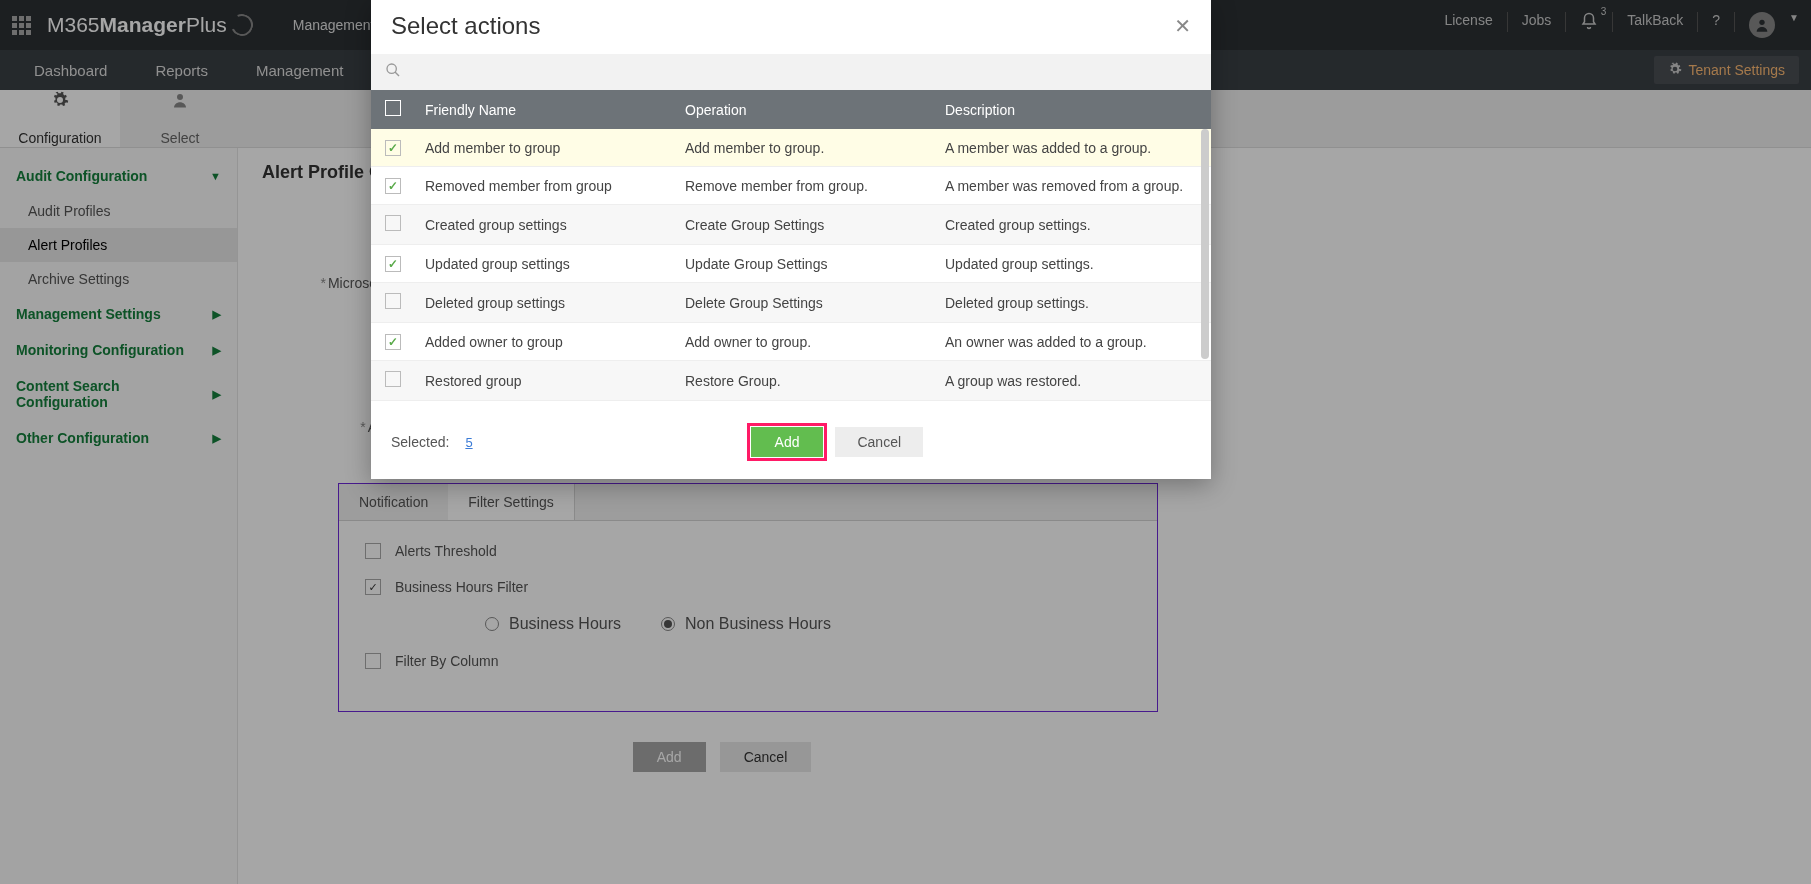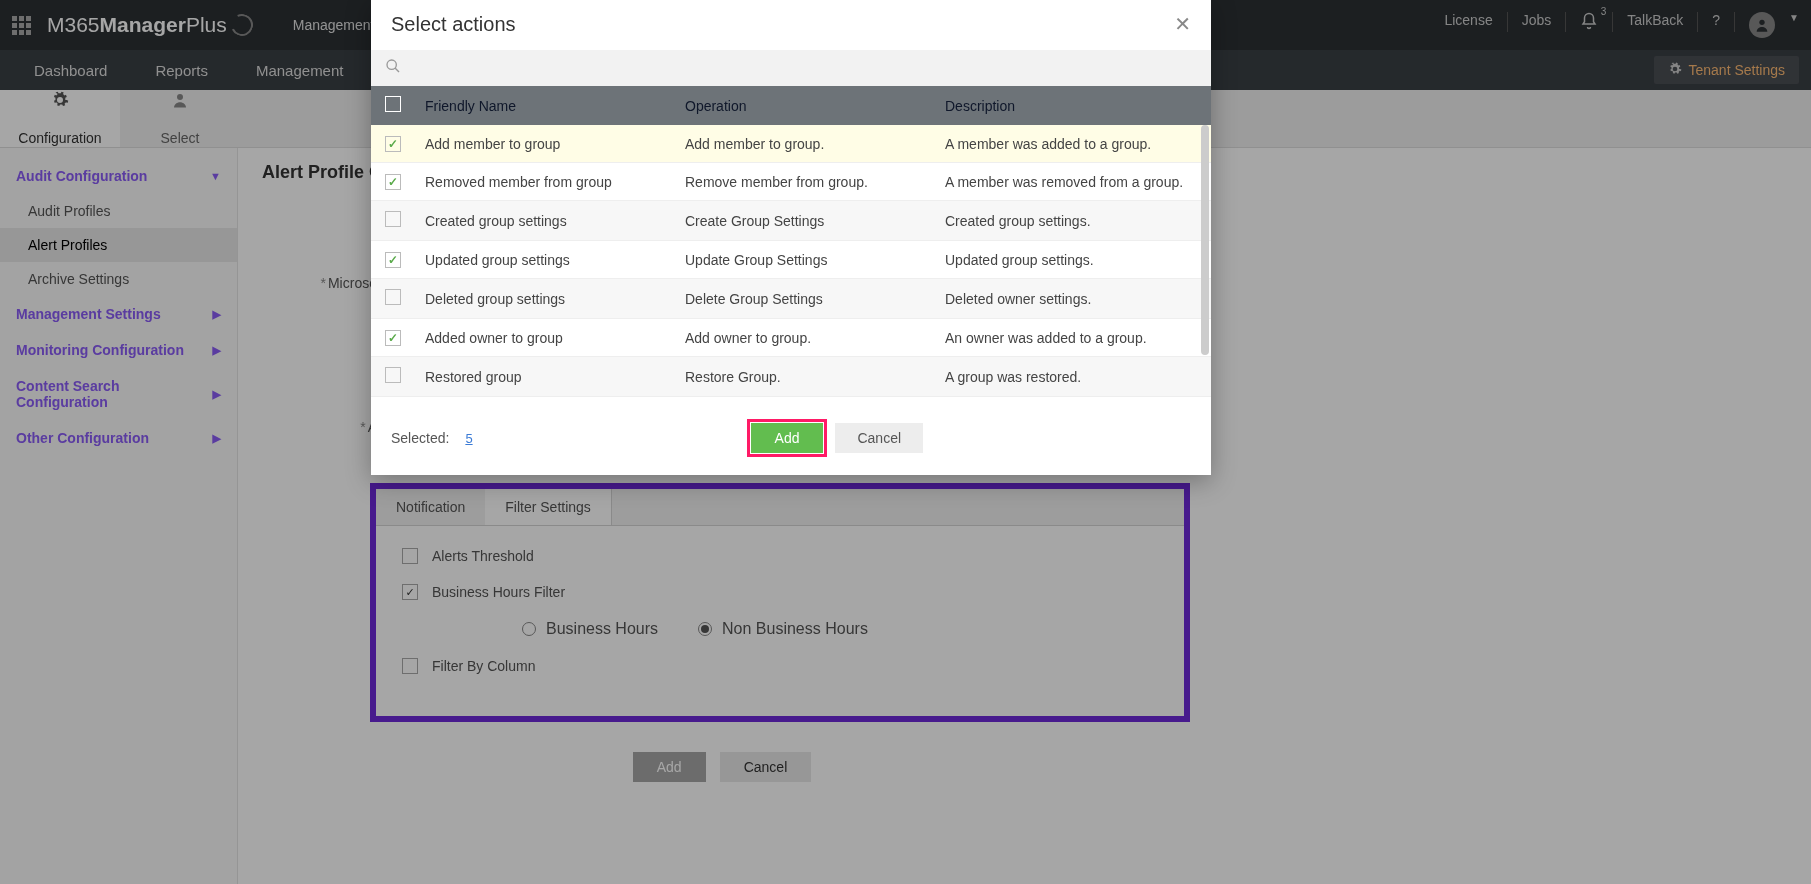--- a/index.html
+++ b/index.html
@@ -27,60 +27,60 @@
 
 
 .sub-tabs { background:#f0f0f0; border-bottom:1px solid #ddd; display:flex; height:58px; }
 .sub-tab { width:120px; display:flex; flex-direction:column; align-items:center; justify-content:center; gap:16px; color:#666; cursor:pointer; font-size:14px; }
 .sub-tab.active { background:#fff; color:#333; }
 .sub-tab .icon { font-size:18px; }
 
 
 .layout { display:flex; height: calc(884px - 50px - 40px - 58px); }
 .sidebar { width:238px; background:#fafafa; border-right:1px solid #e5e5e5; padding-top:10px; font-size:14px; }
-.sb-header { font-weight:600; padding:10px 16px; display:flex; justify-content:space-between; align-items:center; color:#8b5cf6; cursor:pointer; }
+.sb-header { font-weight:600; padding:10px 16px; display:flex; justify-content:space-between; align-items:center; color:#15803d; cursor:pointer; }
 .sb-item { padding:9px 28px; color:#555; cursor:pointer; }
 .sb-item.active { background:#e8e8e8; color:#000000; }
 .sb-arrow { font-size:11px; }
 
 .content { flex:1; padding:0 24px; overflow:auto; }
 .content h2 { font-size:18px; padding:14px 0 20px; color:#333; font-weight:600; }
 .form-row { display:flex; align-items:center; margin-bottom:20px; }
 .form-row .label { width:160px; text-align:right; padding-right:10px; color:#555; font-size:14px; }
 .form-row .label .req { color:#888; margin-right:2px; }
 
 .adv-config { margin-left:180px; color:#555; margin-bottom:12px; font-size:14px; cursor:pointer; }
 .adv-config::after { content:" ▾"; font-size:11px; }
 
-.inner-tabs { margin-left:108px; border:6px solid #6d28d9; }
+.inner-tabs { margin-left:76px; border:1px solid #6d28d9; }
 .inner-tab-bar { display:flex; background:#f1f1f1; border-bottom:1px solid #d5d5d5; }
 .inner-tab { padding:10px 20px; color:#555; cursor:pointer; font-size:14px; }
 .inner-tab.active { background:#fff; border-right:1px solid #d5d5d5; }
 .inner-body { padding:22px 26px; }
 .chk-row { display:flex; align-items:center; gap:14px; margin-bottom:20px; color:#555; font-size:14px; }
 .chk { width:16px; height:16px; border:1px solid #aaa; display:inline-flex; align-items:center; justify-content:center; font-size:11px; color:#333; }
 .radio-row { margin-left:120px; display:flex; gap:40px; align-items:center; color:#555; font-size:16px; margin-bottom:20px; }
 .radio { width:14px; height:14px; border:1px solid #888; border-radius:50%; display:inline-flex; align-items:center; justify-content:center; }
 .radio.checked::after { content:""; width:8px; height:8px; background:#555; border-radius:50%; }
 
 .form-buttons { margin-left:180px; margin-top:30px; margin-bottom:30px; display:flex; gap:14px; justify-content:center; width:560px; }
 .btn { padding:7px 24px; background:#e9e9e9; border:none; cursor:pointer; font-size:14px; color:#333; }
 .btn.primary { background:#a6a6a6; color:#fff; }
 
 
 .overlay { position:absolute; inset:0; background:rgba(0,0,0,0.35); z-index:100; }
 
 
 .modal { position:absolute; left:371px; top:0; width:840px; background:#fff; z-index:200; box-shadow:0 6px 24px rgba(0,0,0,0.3); }
 .modal-header { display:flex; justify-content:space-between; align-items:center; padding:12px 20px 14px; }
-.modal-title { font-size:20px; color:#333; }
+.modal-title { font-size:24px; color:#333; }
 .modal-close { font-size:20px; color:#888; cursor:pointer; }
 .modal-search { background:#f2f2f2; padding:8px 14px; }
 .search-icon { color:#999; font-size:16px; }
-.modal-table-head { background:#6d7378; color:#0f172a; display:flex; align-items:center; padding:10px 14px; font-size:14px; }
+.modal-table-head { background:#6d7378; color:#ffffff; display:flex; align-items:center; padding:10px 14px; font-size:14px; }
 .col-check { width:40px; }
 .col-name { width:260px; }
 .col-op  { width:260px; }
 .col-desc { flex:1; }
 .head-check { width:16px; height:16px; border:1px solid #fff; display:inline-block; }
 
 .modal-rows { max-height: 280px; overflow:hidden; position:relative; }
 .modal-row { display:flex; align-items:center; padding:10px 14px; font-size:14px; border-bottom:1px solid #eee; color:#444; }
 .modal-row:nth-child(odd) { background:#f7f7f7; }
 .modal-row.hl { background:#fffde6; }
@@ -314,21 +314,21 @@
       <div class="modal-row">
         <div class="col-check"><span class="row-check checked"></span></div>
         <div class="col-name">Updated group settings</div>
         <div class="col-op">Update Group Settings</div>
         <div class="col-desc">Updated group settings.</div>
       </div>
       <div class="modal-row">
         <div class="col-check"><span class="row-check"></span></div>
         <div class="col-name">Deleted group settings</div>
         <div class="col-op">Delete Group Settings</div>
-        <div class="col-desc">Deleted owner settings.</div>
+        <div class="col-desc">Deleted group settings.</div>
       </div>
       <div class="modal-row">
         <div class="col-check"><span class="row-check checked"></span></div>
         <div class="col-name">Added owner to group</div>
         <div class="col-op">Add owner to group.</div>
         <div class="col-desc">An owner was added to a group.</div>
       </div>
       <div class="modal-row">
         <div class="col-check"><span class="row-check"></span></div>
         <div class="col-name">Restored group</div>

